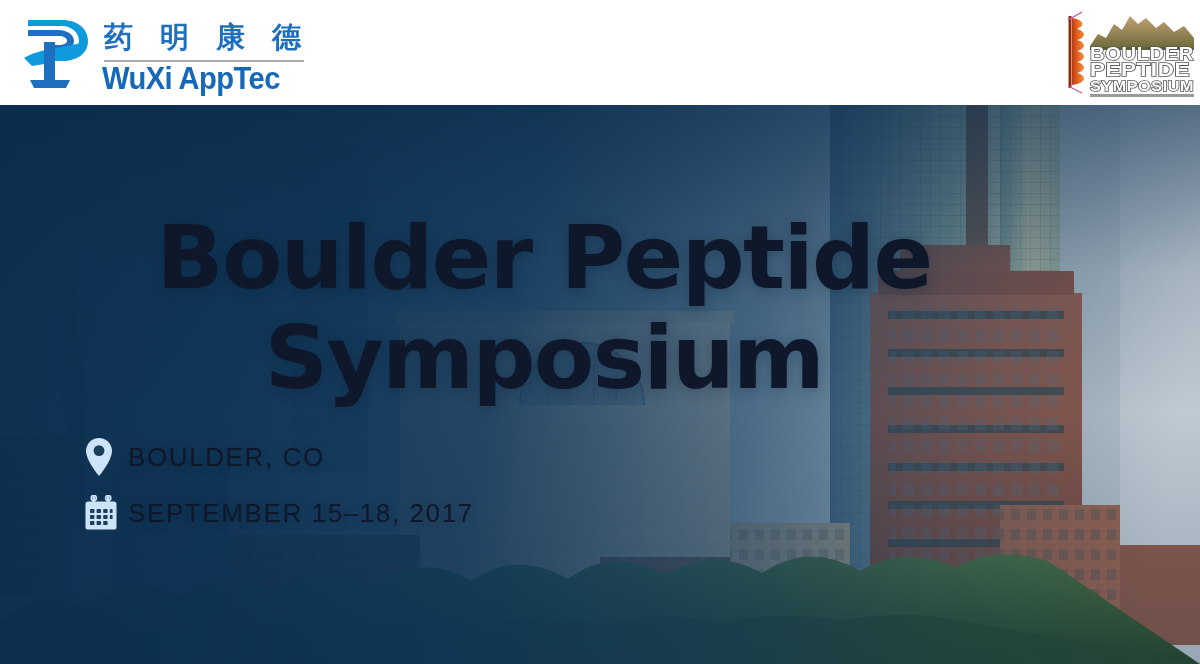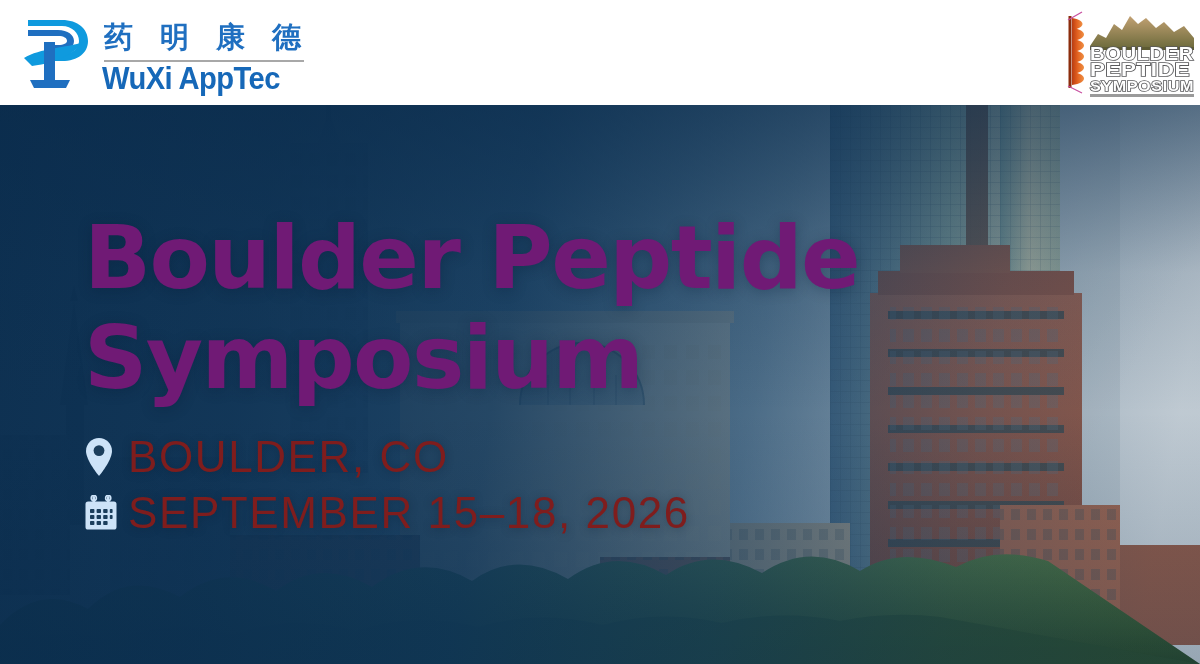--- a/index.html
+++ b/index.html
@@ -72,40 +72,41 @@
         rgba(9,42,74,0.12) 30%,
         rgba(9,42,74,0.00) 55%,
         rgba(9,42,74,0.22) 100%);
   }
 
   
   #hero-text {
     position: absolute; left: 84px; top: 103px; z-index: 25;
   }
   #hero-title {
-    color: #701a75;
+    color: #0f172a;
     font-family: "DejaVu Sans", sans-serif;
     font-weight: 700;
     font-size: 88px;
     line-height: 100px;
     letter-spacing: -1.6px;
     max-width: 920px;
     text-shadow: 0 2px 14px rgba(6,28,50,0.30);
+    text-align: center;
   }
   #hero-meta { margin-top: 26px; }
   .meta-row {
     display: flex; align-items: center; height: 46px; margin-bottom: 10px;
   }
   .meta-icon {
     width: 44px; flex: 0 0 44px; display: flex; align-items: center;
     justify-content: flex-start;
   }
   .meta-label {
-    color: #7f1d1d; font-family: "Liberation Sans", sans-serif;
-    font-weight: 300; font-size: 44px; line-height: 40px;
+    color: #0f172a; font-family: "Liberation Sans", sans-serif;
+    font-weight: 300; font-size: 26px; line-height: 40px;
     letter-spacing: 1.6px; white-space: nowrap;
     text-shadow: 0 1px 8px rgba(6,28,50,0.35);
   }
 </style>
 </head>
 <body>
 
 <div id="page">
 
   <div id="header-bar">
@@ -320,19 +321,19 @@
                 <rect x="6" y="20" width="4.4" height="4" rx="0.8"></rect>
                 <rect x="12.6" y="20" width="4.4" height="4" rx="0.8"></rect>
                 <rect x="19.2" y="20" width="4.4" height="4" rx="0.8"></rect>
                 <rect x="25.8" y="20" width="2.8" height="4" rx="0.8"></rect>
                 <rect x="6" y="26" width="4.4" height="4" rx="0.8"></rect>
                 <rect x="12.6" y="26" width="4.4" height="4" rx="0.8"></rect>
                 <rect x="19.2" y="26" width="4.4" height="4" rx="0.8"></rect>
               </g>
             </svg>
           </span>
-          <span class="meta-label">SEPTEMBER 15–18, 2026</span>
+          <span class="meta-label">SEPTEMBER 15–18, 2017</span>
         </div>
 
       </div>
     </div>
   </div>
 </div>
 
 </body></html>

